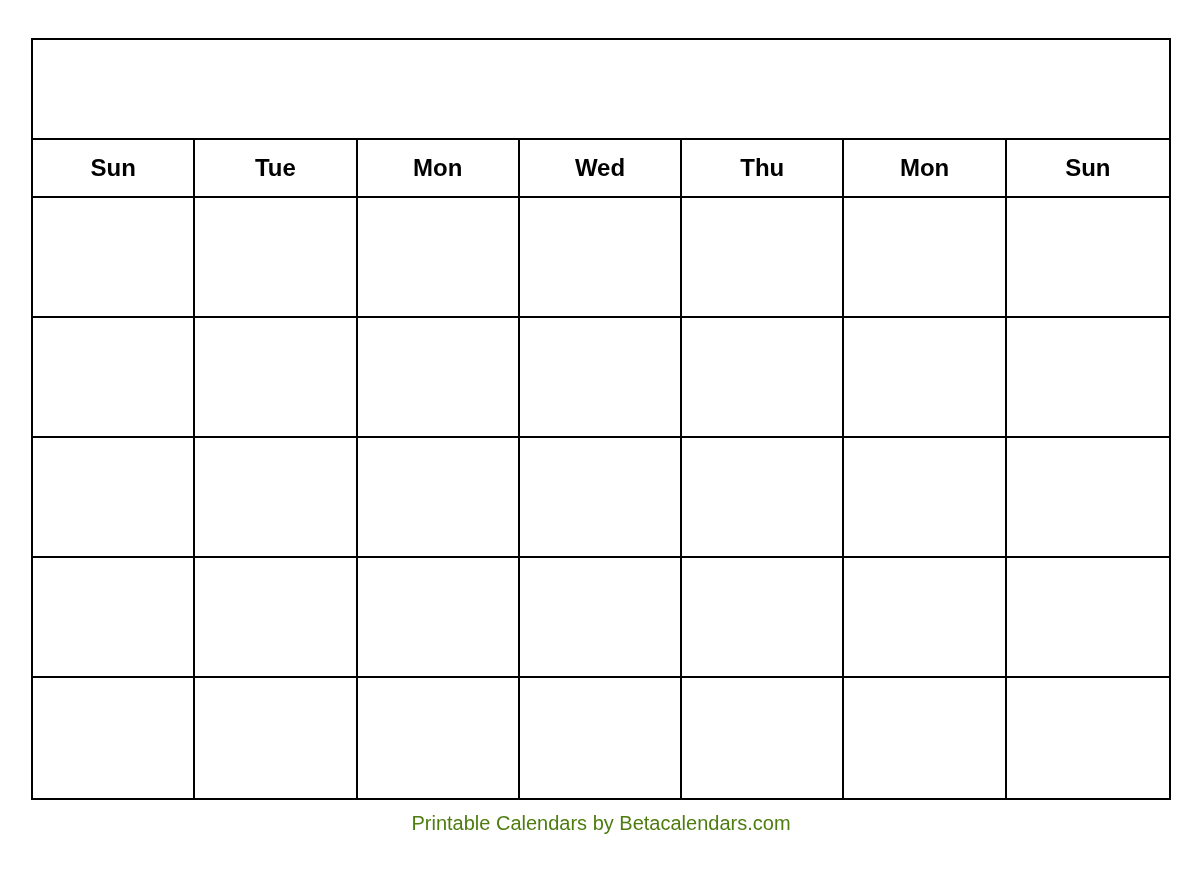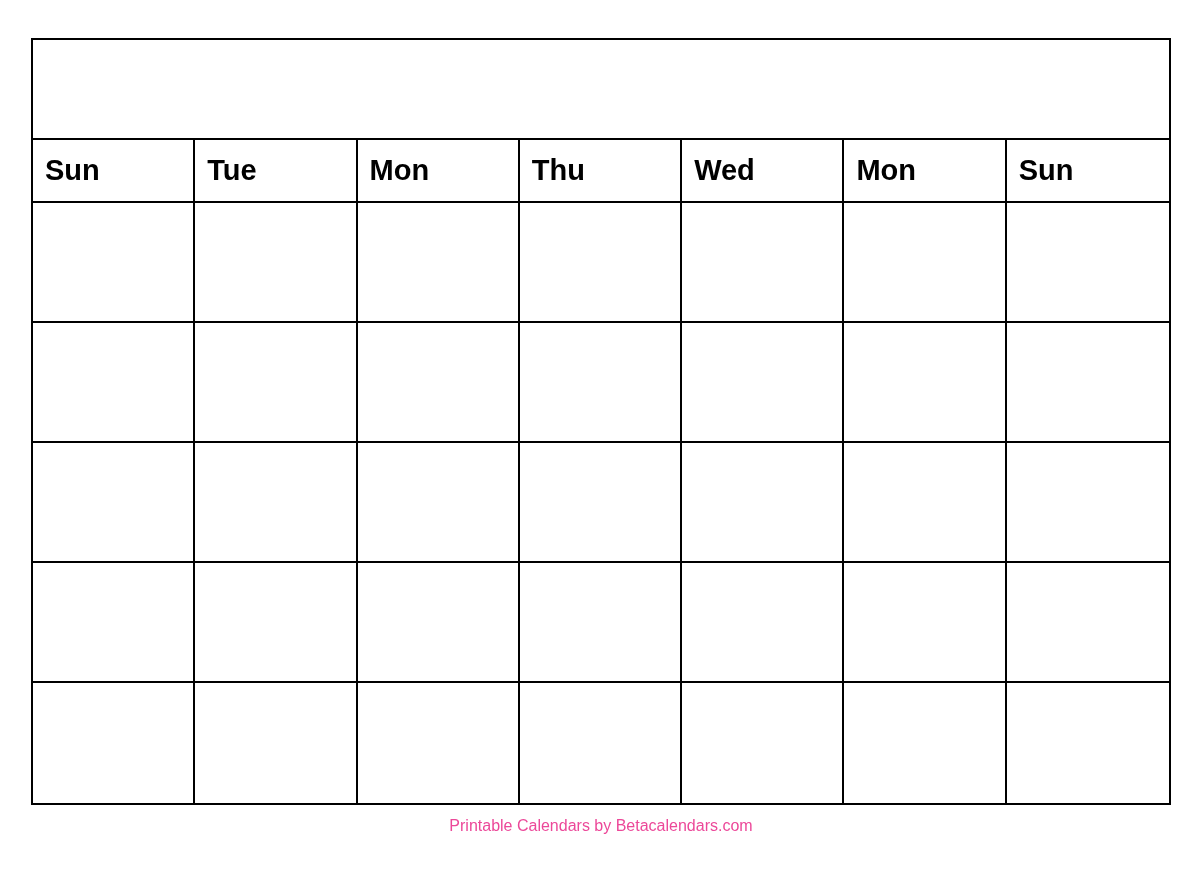--- a/index.html
+++ b/index.html
@@ -37,23 +37,23 @@
       border-bottom: 2.5px solid #000000;
     }
 
     .calendar-header {
       display: grid;
       grid-template-columns: repeat(7, 1fr);
       border-bottom: 2.5px solid #000000;
     }
 
     .header-cell {
-      text-align: left;
+      text-align: center;
       padding: 14px 12px;
-      font-size: 29px;
+      font-size: 24px;
       font-weight: bold;
       border-right: 2.5px solid #000000;
     }
 
     .header-cell:last-child {
       border-right: none;
     }
 
     .calendar-body {
       display: grid;
@@ -75,39 +75,39 @@
       border-right: 2.5px solid #000000;
       min-height: 120px;
     }
 
     .calendar-cell:last-child {
       border-right: none;
     }
 
     .footer-text {
       margin-top: 12px;
-      font-size: 16px;
-      color: #ec4899;
+      font-size: 20px;
+      color: #4d7c0f;
       font-family: Arial, sans-serif;
     }
   </style>
 </head>
 <body>
 
 <div class="calendar-wrapper">
   <div class="calendar-container">
 
     <div class="calendar-title-row"></div>
 
     <div class="calendar-header">
       <div class="header-cell">Sun</div>
       <div class="header-cell">Tue</div>
       <div class="header-cell">Mon</div>
+      <div class="header-cell">Wed</div>
       <div class="header-cell">Thu</div>
-      <div class="header-cell">Wed</div>
       <div class="header-cell">Mon</div>
       <div class="header-cell">Sun</div>
     </div>
 
     <div class="calendar-body">
       <div class="calendar-row">
         <div class="calendar-cell"></div>
         <div class="calendar-cell"></div>
         <div class="calendar-cell"></div>
         <div class="calendar-cell"></div>

